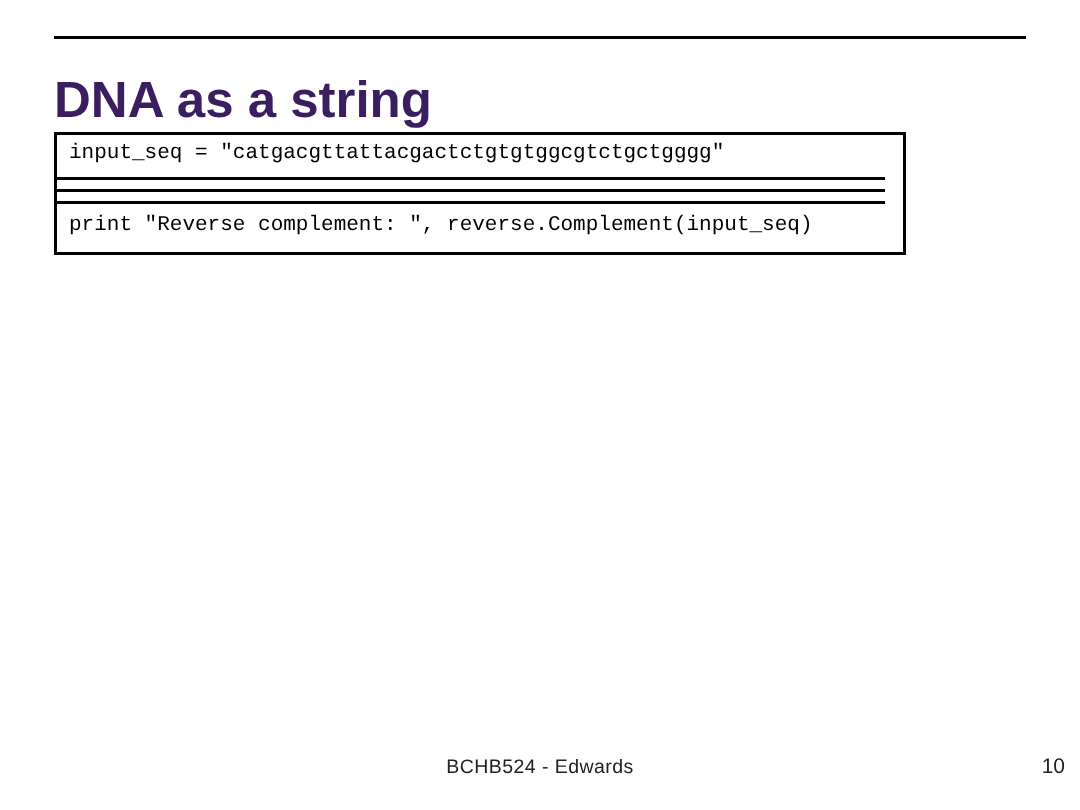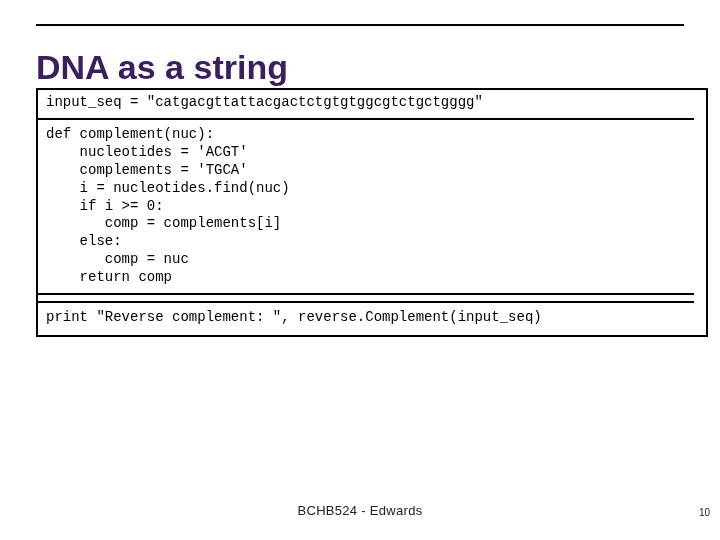--- a/index.html
+++ b/index.html
@@ -30,21 +30,21 @@
     top: 48px;
     left: 36px;
     font-size: 34px;
     font-weight: bold;
     color: #3b1e5f;
   }
   .code-box {
     position: absolute;
     top: 88px;
     left: 36px;
-    width: 672px;
+    width: 568px;
     border: 2px solid #000;
     padding: 4px 20px 8px 8px;
     box-sizing: border-box;
   }
   .code-box pre {
     margin: 0;
     font-family: "Courier New", Courier, monospace;
     font-size: 14px;
     line-height: 1.28;
     white-space: pre;
@@ -62,45 +62,36 @@
     transform: translateX(-50%);
     font-family: Arial, Helvetica, sans-serif;
     font-size: 13px;
     color: #222;
     letter-spacing: 0.3px;
   }
   .page-num {
     position: absolute;
     bottom: 22px;
     right: 10px;
-    font-size: 10px;
+    font-size: 14px;
     color: #222;
   }
 </style>
 </head>
 <body>
 
 <div class="slide">
 
   <div class="top-rule"></div>
 
   <div class="title">DNA as a string</div>
 
   <div class="code-box">
     <pre>input_seq = "catgacgttattacgactctgtgtggcgtctgctgggg"</pre>
     <hr class="hr-inner">
-    <pre>def complement(nuc):
-    nucleotides = 'ACGT'
-    complements = 'TGCA'
-    i = nucleotides.find(nuc)
-    if i &gt;= 0:
-       comp = complements[i]
-    else:
-       comp = nuc
-    return comp</pre>
     <hr class="hr-inner">
     <hr class="hr-inner">
     <pre>print "Reverse complement: ", reverse.Complement(input_seq)</pre>
   </div>
 
   <div class="footer-note">BCHB524 - Edwards</div>
   <div class="page-num">10</div>
 
 </div>
 

